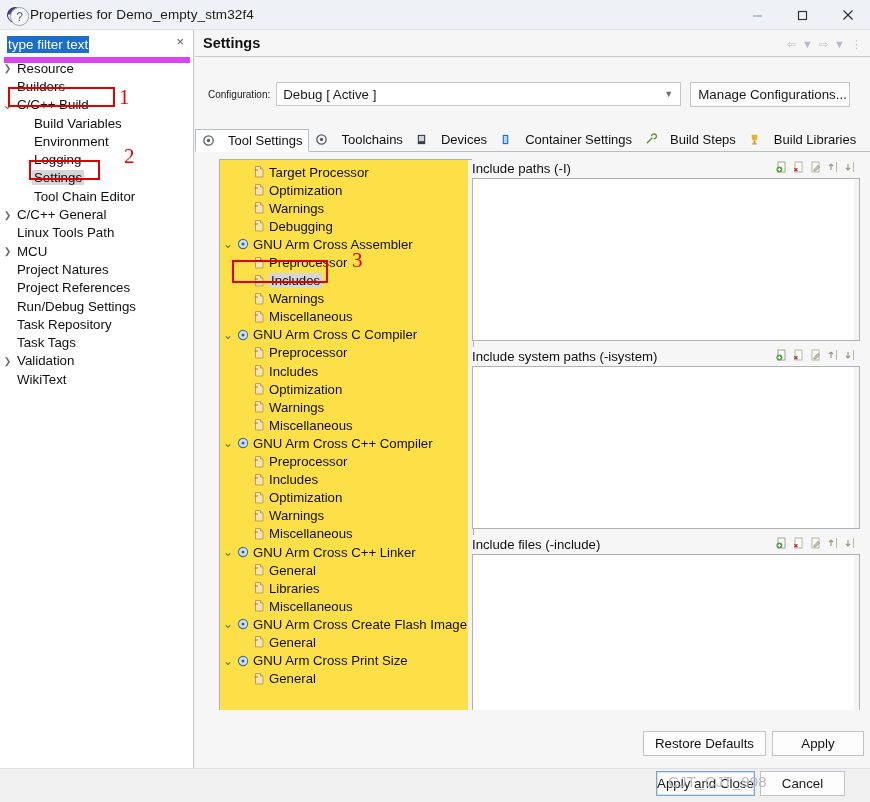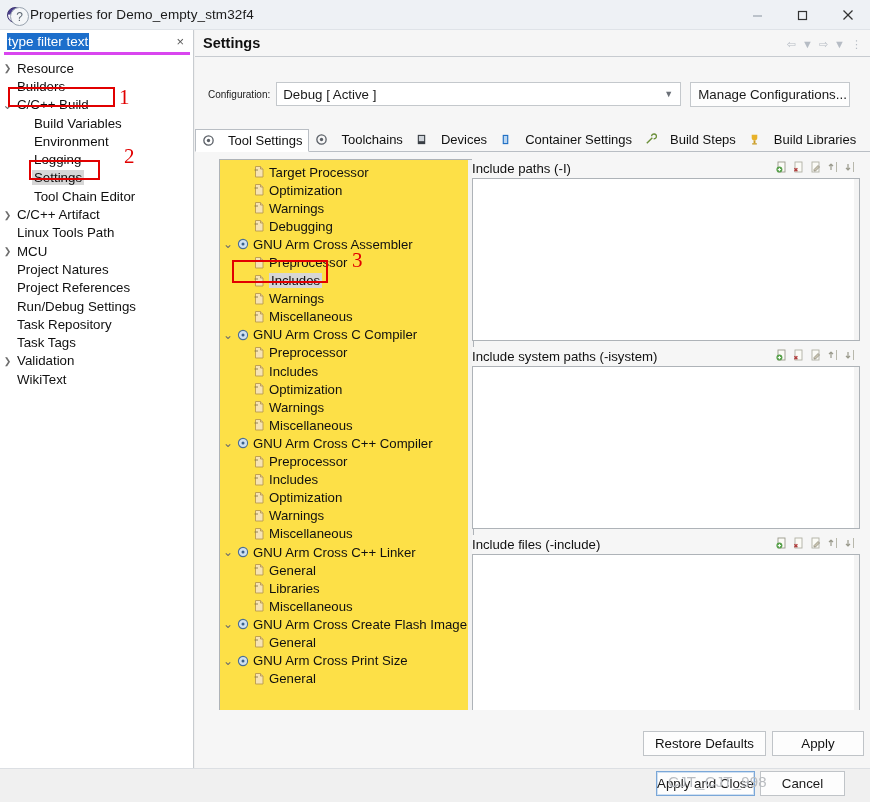--- a/index.html
+++ b/index.html
@@ -48,23 +48,23 @@
   .winbtn.minimize { color: #9aa3ad; }
   .winbtn svg { display: block; }
 
   
   .leftpanel {
     position: absolute; left: 0; top: 30px; width: 194px; height: 738px;
     background: #ffffff;
     border-right: 1px solid #c8ccd0;
   }
   .filterbox {
-    position: absolute; left: 4px; top: 1px; width: 186px; height: 24px;
+    position: absolute; left: 4px; top: 1px; width: 186px; height: 32px;
     background: #ffffff;
-    border-bottom: 3px solid #d946ef;
+    border-bottom: 6px solid #d946ef;
     display: flex; align-items: center;
   }
   .filter-text {
     margin-left: 3px;
     background: #1c6ecb; color: #ffffff;
     font-size: 13.5px; padding: 0 1px;
     line-height: 17px;
   }
   .filter-clear {
     position: absolute; right: 6px; top: 4px;
@@ -304,21 +304,21 @@
         <div class="trow selected">
           <span class="arrow">&nbsp;</span>
           <span class="lbl" style="margin-left: 17px;">Settings</span>
         </div>
         <div class="trow">
           <span class="arrow">&nbsp;</span>
           <span class="lbl" style="margin-left: 17px;">Tool Chain Editor</span>
         </div>
         <div class="trow">
           <span class="arrow">❯</span>
-          <span class="lbl">C/C++ Artifact</span>
+          <span class="lbl">C/C++ General</span>
         </div>
         <div class="trow">
           <span class="arrow">&nbsp;</span>
           <span class="lbl">Linux Tools Path</span>
         </div>
         <div class="trow">
           <span class="arrow">❯</span>
           <span class="lbl">MCU</span>
         </div>
         <div class="trow">

